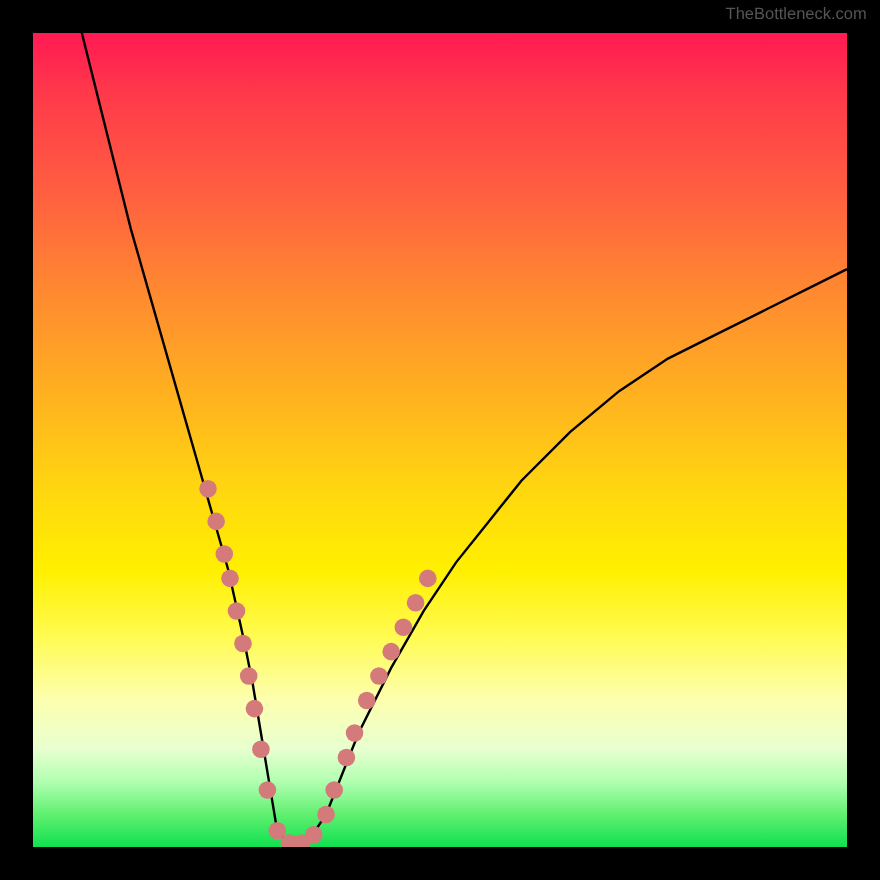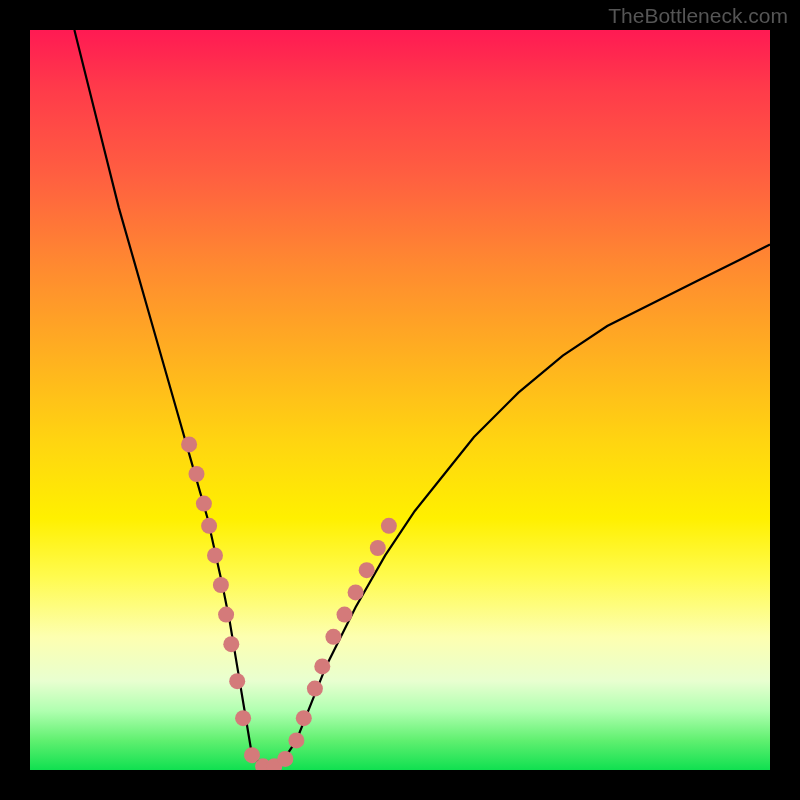--- a/index.html
+++ b/index.html
@@ -9,21 +9,21 @@
     background: #000;
     position: relative;
     overflow: hidden;
     font-family: Arial, sans-serif;
   }
   .watermark {
     position: absolute;
     top: 4px;
     right: 12px;
     color: #555;
-    font-size: 21px;
+    font-size: 15px;
     font-weight: 500;
     z-index: 10;
   }
   .plot-area {
     position: absolute;
     left: 30px;
     top: 30px;
     width: 740px;
     height: 740px;
     background: linear-gradient(to bottom,

